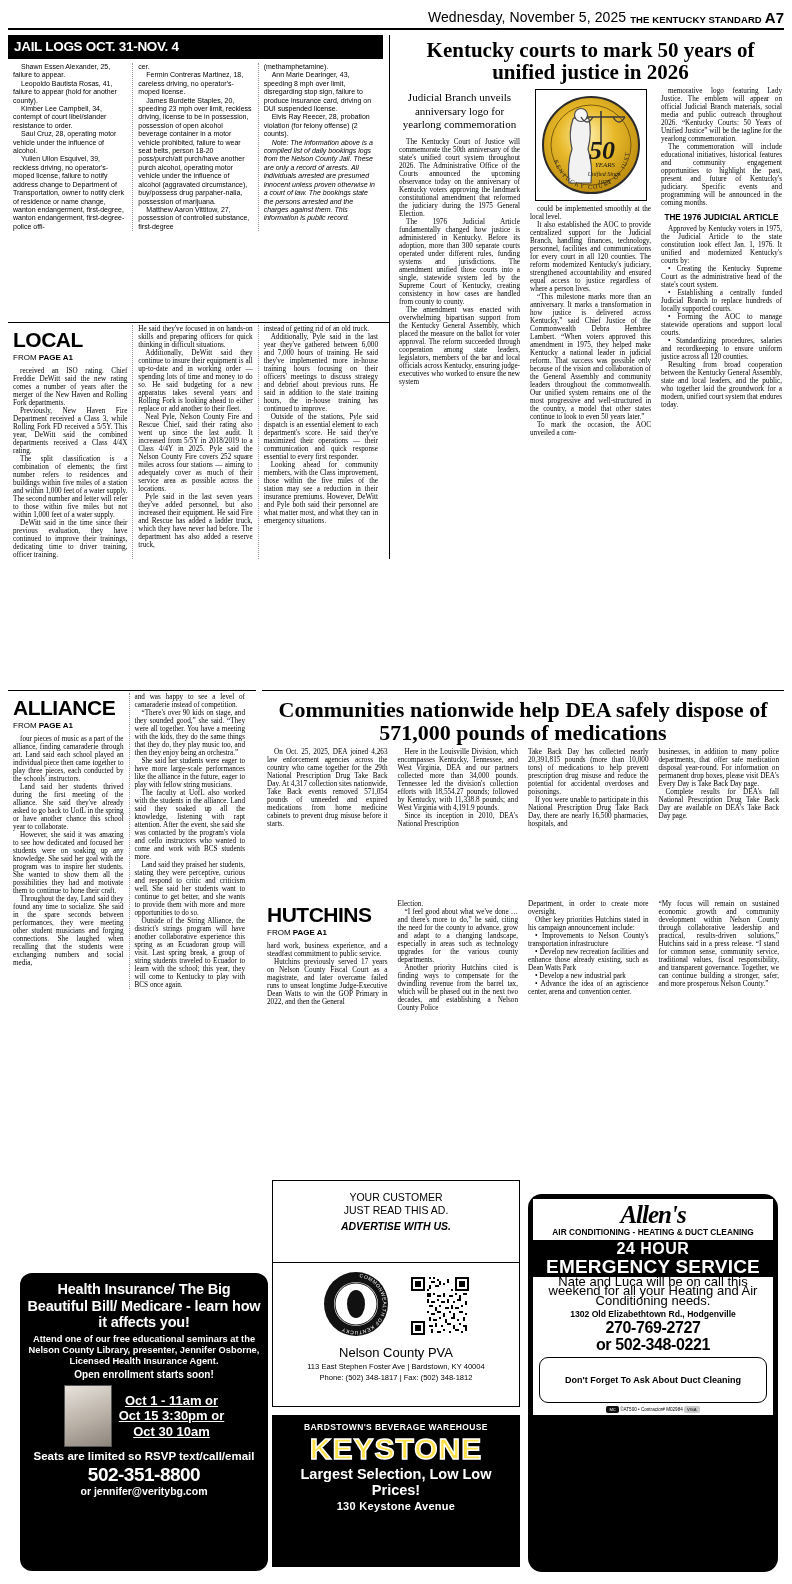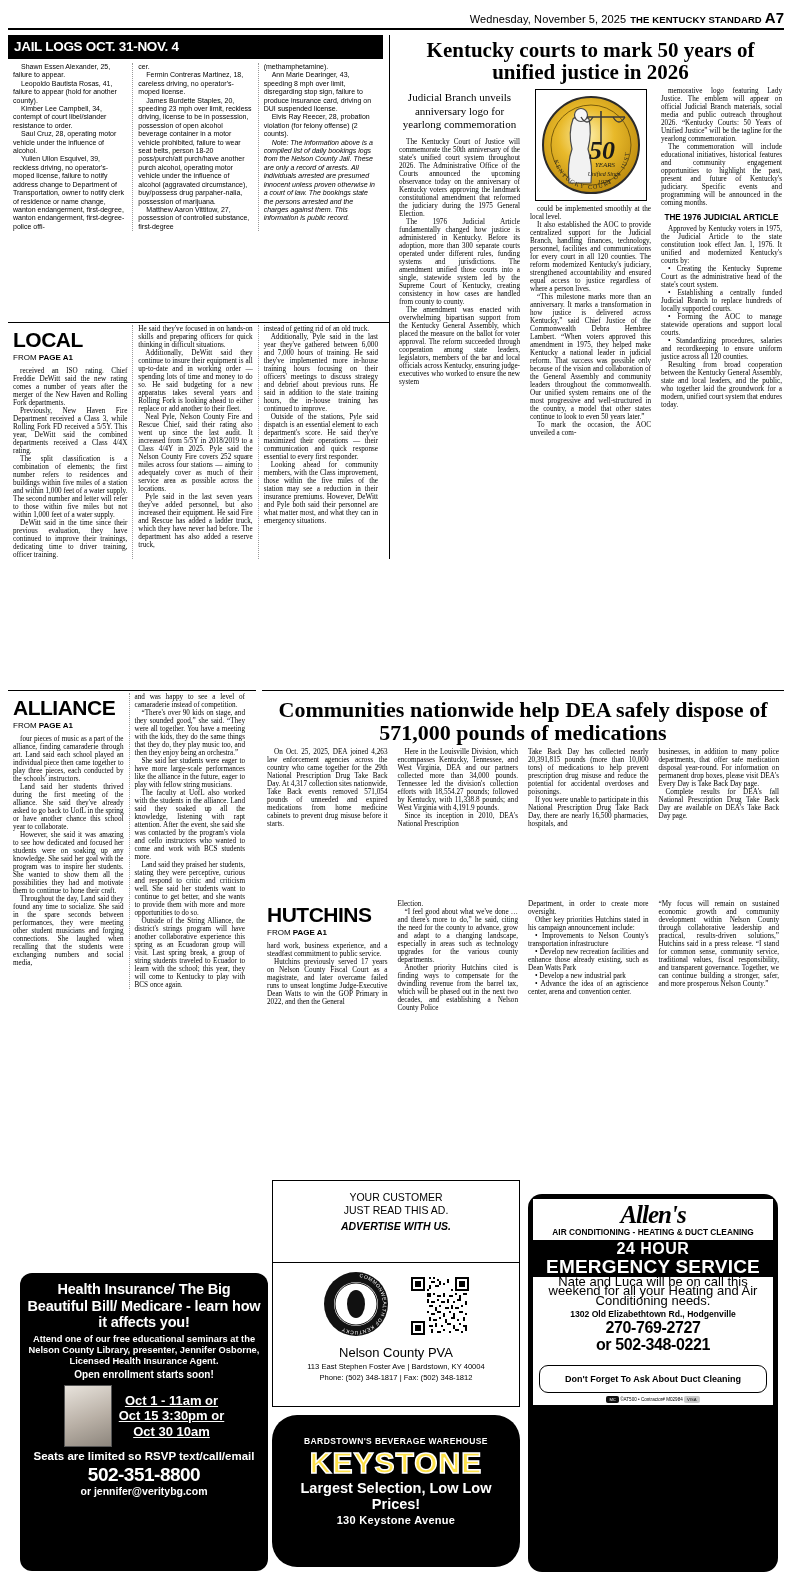--- a/index.html
+++ b/index.html
@@ -11,21 +11,21 @@
     color: #000;
     overflow: hidden;
   }
   .page { width: 792px; height: 1584px; position: relative; padding: 0 8px; }
 
   
   .masthead {
     height: 30px; display:flex; align-items:flex-end; justify-content:flex-end;
     padding-bottom: 3px; border-bottom: 2px solid #000;
   }
-  .mh-date { font-family:"Liberation Sans", sans-serif; font-size: 11px; letter-spacing:.1px; }
+  .mh-date { font-family:"Liberation Sans", sans-serif; font-size: 14px; letter-spacing:.1px; }
   .mh-name { font-family:"Liberation Sans", sans-serif; font-size: 9.5px; font-weight: bold; margin-left: 4px; letter-spacing:.1px;}
   .mh-page { font-family:"Liberation Sans", sans-serif; font-size: 15px; font-weight: bold; margin-left: 3px; line-height:1;}
 
   
   .blackbar {
     background:#000; color:#fff; font-family:"Liberation Sans", sans-serif;
     font-weight:bold; font-size:13.5px; letter-spacing:-0.3px;
     padding: 4px 6px 5px 6px;
   }
 
@@ -97,21 +97,21 @@
   }
 
   .ad-pva {
     border:1px solid #000; background:#fff; text-align:center;
     font-family:"Liberation Sans", sans-serif; padding:6px 4px;
   }
   .ad-pva .name { font-size:13px; margin-top:4px;}
   .ad-pva .addr { font-size:7.6px; margin-top:2px;}
   .qr { width:58px;height:58px; }
 
-  .ad-keystone { background:#000; color:#fff; text-align:center; font-family:"Liberation Sans", sans-serif; padding:21px 4px 8px 4px;border-radius:25px;}
+  .ad-keystone { background:#000; color:#fff; text-align:center; font-family:"Liberation Sans", sans-serif; padding:7px 4px 8px 4px;}
   .ad-keystone .top { font-size:8.5px; font-weight:bold; letter-spacing:.4px;}
   .ad-keystone .word {
     font-size:30px; font-weight:bold; letter-spacing:1px; line-height:34px;
     -webkit-text-stroke: 1.4px #fff; color:#fde047; font-family:"Liberation Sans", sans-serif;
   }
   .ad-keystone .l2 { font-size:14.5px; font-weight:bold; line-height:16px;}
   .ad-keystone .l3 { font-size:11px; font-weight:bold; letter-spacing:.3px; margin-top:2px;}
 
   .ad-customer { border:1px solid #000; text-align:center; font-family:"Liberation Sans", sans-serif; padding:10px 6px; background:#fff;}
   .ad-customer .c1 { font-size:10.5px; line-height:13px; }
@@ -124,21 +124,21 @@
   .allens-sub { font-family:"Liberation Sans", sans-serif; font-weight:bold; font-size:8.3px; line-height:9.6px;}
   .allens-24 { background:#000; color:#fff; text-align:center; font-family:"Liberation Sans", sans-serif; font-weight:bold;}
   .allens-24 .a1 { font-size:16px; line-height:17px; letter-spacing:.5px;}
   .allens-24 .a2 { font-size:19px; line-height:20px; letter-spacing:.2px;}
   .tech { width:74px; background:#b8b8b8; border:1px solid #000; padding:4px; text-align:center; }
   .tech .face { width:56px;height:62px;margin:0 auto;background:linear-gradient(150deg,#d7d2cb,#9a948c 60%,#6f6a64); border:1px solid #333;}
   .tech .nm { font-family:"Liberation Sans", sans-serif; font-weight:bold; font-size:9px; line-height:10px; margin-top:2px;}
   .allens-txt { font-family:Liberation Sans, sans-serif; text-align:center; font-size:13px; line-height:9.8px; }
   .allens-addr { font-family:"Liberation Sans", sans-serif; text-align:center; font-size:8.6px; font-weight:bold; line-height:10px;}
   .allens-ph { font-family:"Liberation Sans", sans-serif; text-align:center; font-weight:bold; font-size:16px; line-height:17.5px; letter-spacing:-0.4px;}
-  .allens-duct { border:1px solid #000; border-radius:9px; text-align:center; font-family:"Liberation Sans", sans-serif; font-weight:bold; font-size:9px; padding:8px 4px; margin:11px 6px 0 6px;}
+  .allens-duct { border:1px solid #000; border-radius:9px; text-align:center; font-family:"Liberation Sans", sans-serif; font-weight:bold; font-size:9px; padding:17px 4px; margin:3px 6px 0 6px;}
   .allens-fine { text-align:center; font-family:"Liberation Sans", sans-serif; font-size:4.6px; margin-top:3px; padding-bottom:2px;}
   .chip { display:inline-block; background:#111; color:#fff; font-size:4.2px; padding:1px 3px; border-radius:2px; vertical-align:middle;}
   .chip.lt { background:#ccc; color:#000;}
 </style>
 </head>
 <body>
 
 <div class="page">
 
   <div class="masthead">

